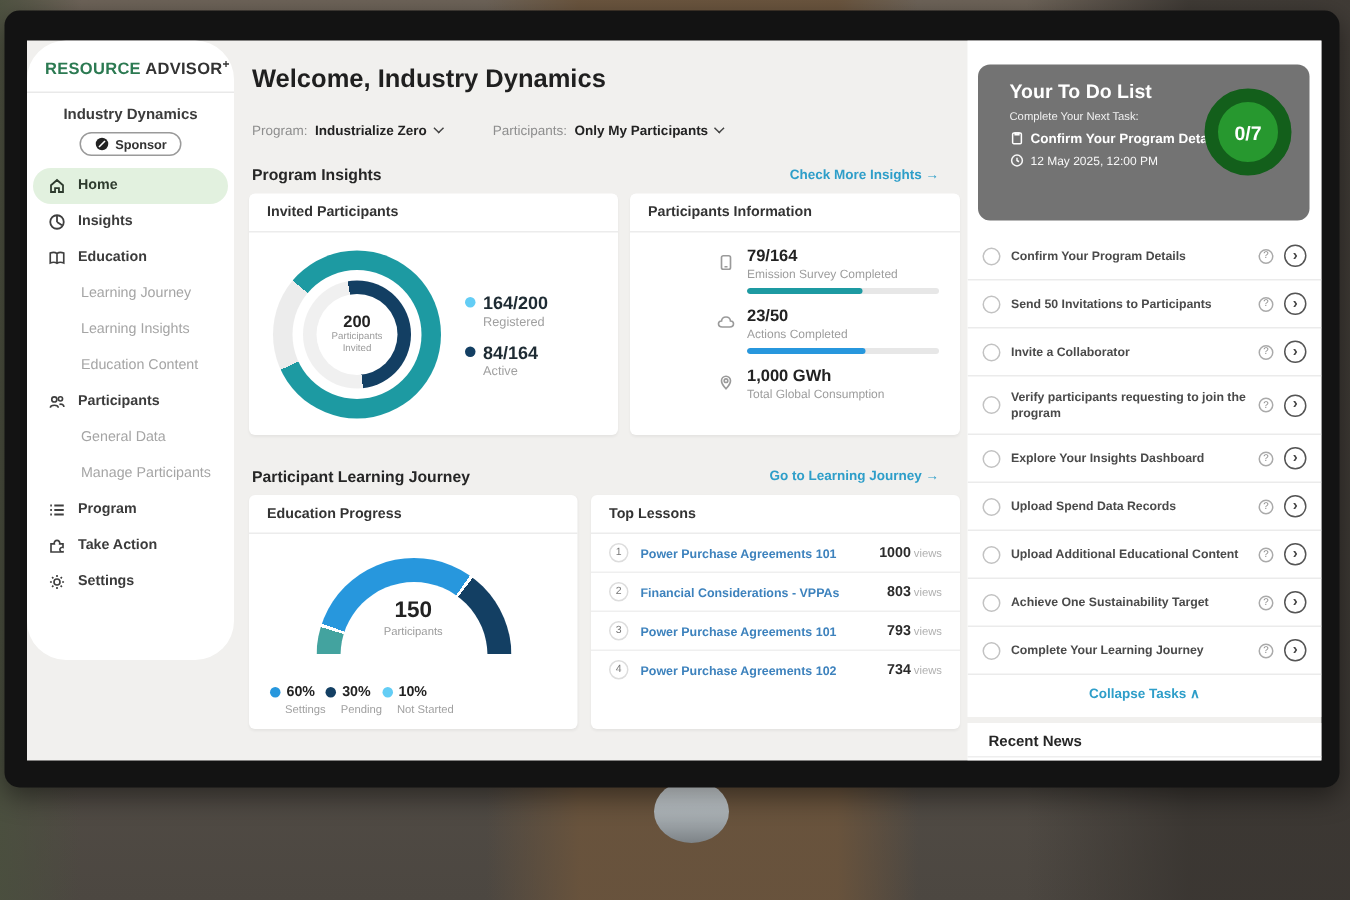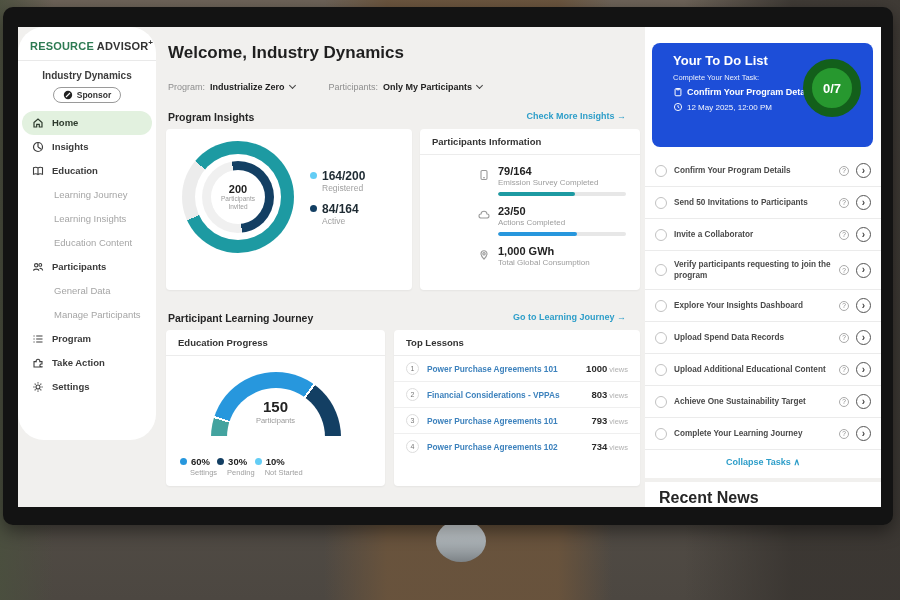--- a/index.html
+++ b/index.html
@@ -105,21 +105,21 @@
   .ring span { font-size:13px; font-weight:bold; color:#fff; }
   .task-row { display:flex; align-items:center; gap:7px; padding:8px 10px; border-bottom:1px solid #ebebeb; cursor:pointer; }
   .t-check { width:12px; height:12px; border:1px solid #c2c2c2; border-radius:50%; flex:0 0 auto; }
   .t-label { flex:1; font-size:8.2px; font-weight:bold; color:#4a4a4a; line-height:1.35; }
   .t-info { width:10px; height:10px; border:1px solid #aaa; border-radius:50%; font-size:6.5px; color:#888;
     display:flex; align-items:center; justify-content:center; flex:0 0 auto; }
   .t-go { width:15px; height:15px; border:1.3px solid #555; border-radius:50%; color:#444; font-size:10px;
     display:flex; align-items:center; justify-content:center; flex:0 0 auto; font-weight:bold; line-height:1; }
   .collapse { text-align:center; padding:7px 0 9px; font-size:9px; font-weight:bold; color:#2e9ec9; cursor:pointer; }
   .news-panel { position:absolute; left:627px; top:455px; width:236px; height:25px; background:#fff; }
-  .news-title { padding:7px 14px 4px; font-size:16px; font-weight:bold; color:#262626; border-bottom:1px solid #eee; }
+  .news-title { padding:7px 14px 4px; font-size:10px; font-weight:bold; color:#262626; border-bottom:1px solid #eee; }
 </style>
 </head>
 <body>
 
 <div class="stand"></div>
 <div class="monitor">
 <div class="screen">
 
   <div class="sidebar">
     <div class="logo">
@@ -213,20 +213,21 @@
     </div>
   </div>
 
   <div class="sec-title" style="left:150px; top:84px;">Program Insights</div>
   <div class="sec-link" style="right:255px; top:84px;">
     <span>Check More Insights</span>
     <span>→</span>
   </div>
 
   <div class="card" style="left:148px; top:102px; width:246px; height:161px;">
+    <div class="card-title">Invited Participants</div>
     <div class="inv-body">
       <div class="donut">
         <div class="d-outer" id="donut-outer" style="background: conic-gradient(from 310deg, rgb(29, 154, 162) 0deg, rgb(29, 154, 162) 295.2deg, rgb(236, 236, 236) 295.2deg, rgb(236, 236, 236) 360deg);"></div>
         <div class="d-inner" id="donut-inner" style="background: conic-gradient(from 350deg, rgb(19, 63, 99) 0deg, rgb(19, 63, 99) 183.6deg, rgb(240, 240, 240) 183.6deg, rgb(240, 240, 240) 360deg);"></div>
         <div class="d-center">
           <span class="v">200</span>
           <span class="l">Participants Invited</span>
         </div>
       </div>
       <div>
@@ -349,21 +350,21 @@
       </div>
       <div class="lesson">
         <span class="rank">4</span>
         <span class="l-title">Power Purchase Agreements 102</span>
         <span><span class="l-views">734</span><span class="l-sfx">views</span></span>
       </div>
     </div>
   </div>
 
   <div class="right-panel">
-    <div class="todo-card" id="todo-card" style="background: #1d4ed8; padding-left: 21px;">
+    <div class="todo-card" id="todo-card" style="background: #737373; padding-left: 21px;">
       <div class="todo-title">Your To Do List</div>
       <div class="todo-sub">Complete Your Next Task:</div>
       <div class="todo-task">
         <svg width="10" height="10" viewBox="0 0 12 12" fill="none" stroke="#fff" stroke-width="1.2">
               <rect x="2.5" y="2" width="7" height="8.5" rx="1"></rect>
               <path d="M4.5 2 H7.5 V3.4 H4.5 Z"></path>
             </svg>
         <span>Confirm Your Program Details</span>
       </div>
       <div class="todo-due">

